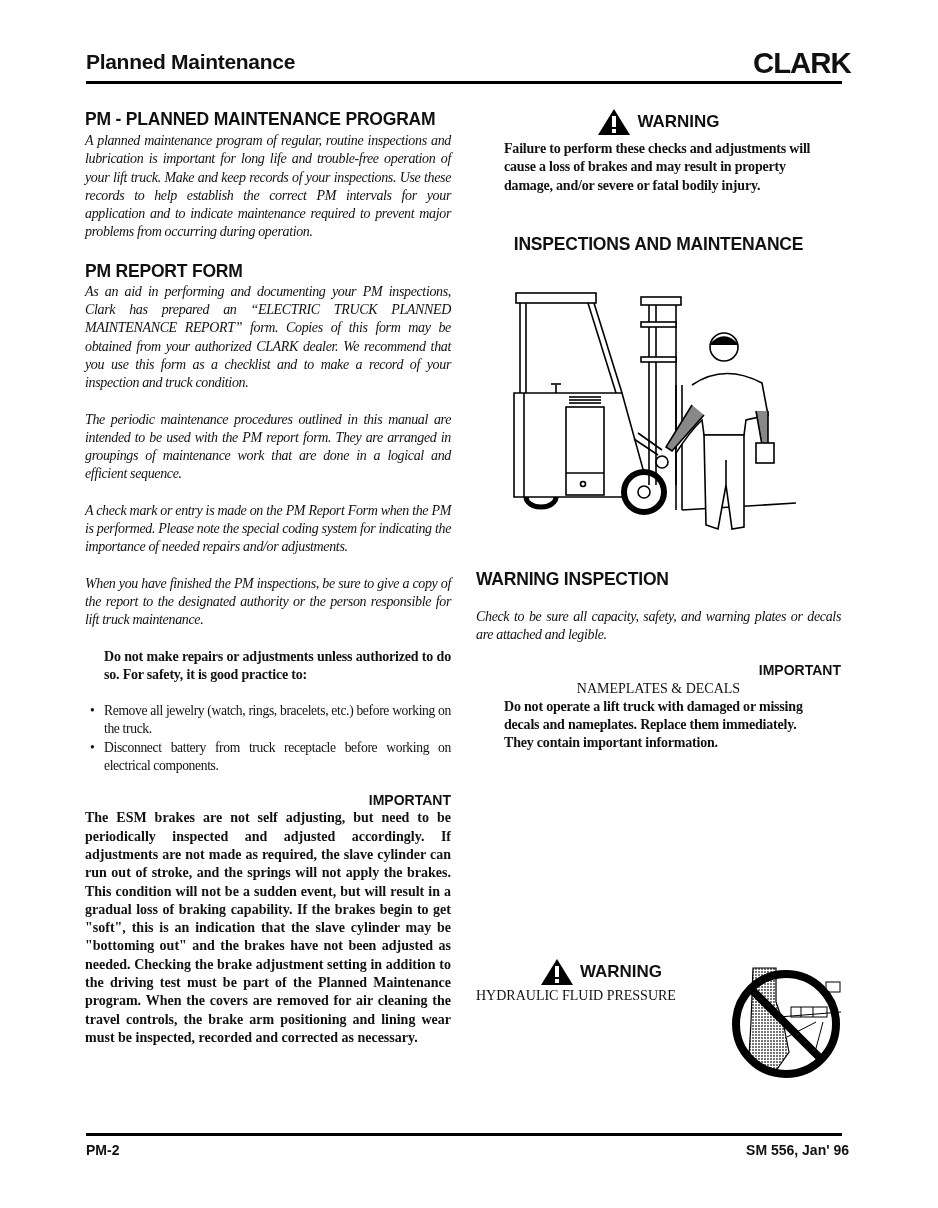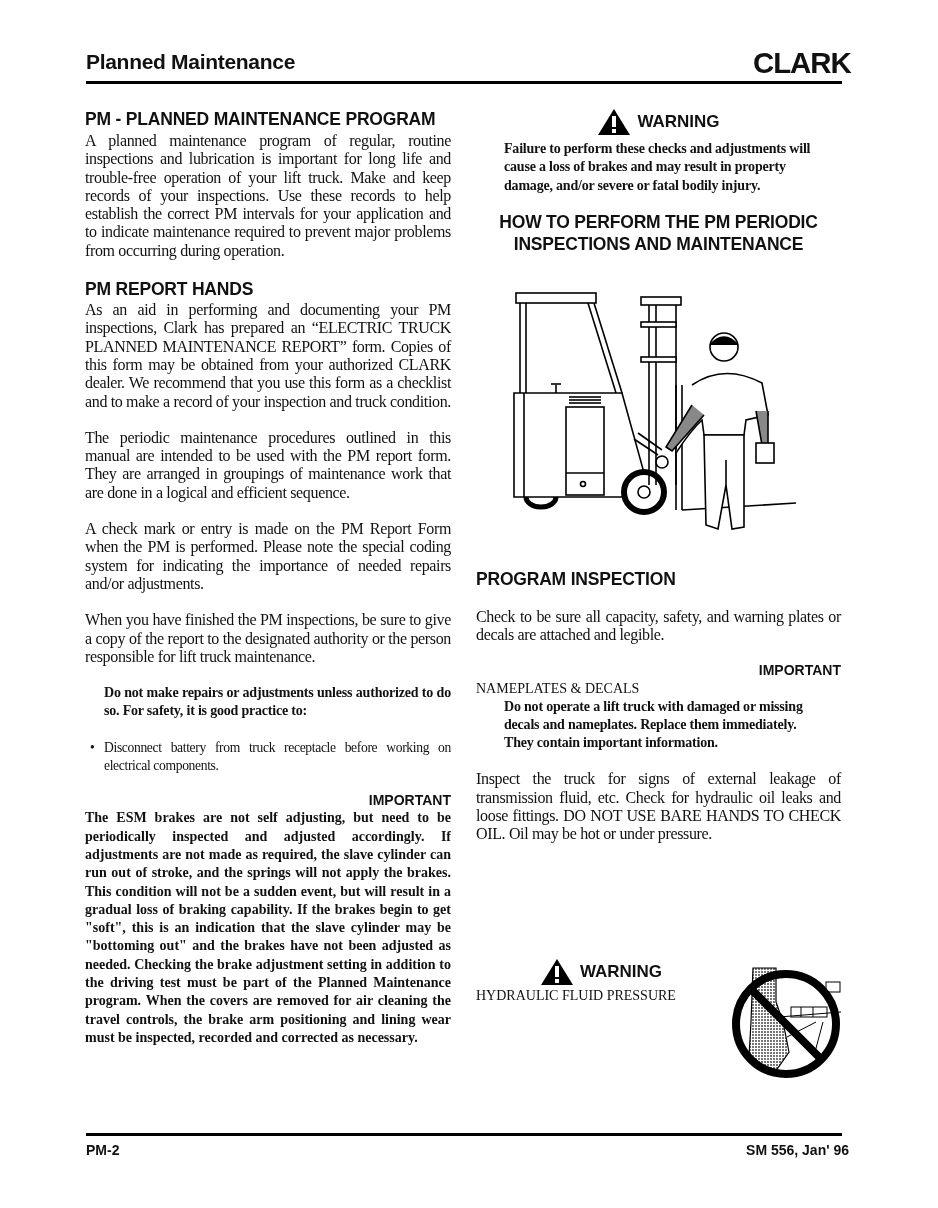--- a/index.html
+++ b/index.html
@@ -11,21 +11,21 @@
   .rule.top { left: 70px; top: 81px; width: 756px; }
   .rule.bottom { left: 70px; top: 1133px; width: 756px; }
   .foot-left { position: absolute; left: 70px; top: 1142px; font-family: "Liberation Sans", sans-serif; font-weight: bold; font-size: 14px; }
   .foot-right { position: absolute; right: 113px; top: 1142px; font-family: "Liberation Sans", sans-serif; font-weight: bold; font-size: 14px; }
 
   .col { position: absolute; }
   .col.left { left: 69px; top: 108px; width: 366px; }
   .col.right { left: 460px; top: 108px; width: 365px; }
 
   h2 { font-family: "Liberation Sans", sans-serif; font-weight: bold; font-size: 17.5px; margin: 0; line-height: 22px; letter-spacing: -0.2px; }
-  p.body { font-family: "Liberation Serif", serif; font-size: 16px; line-height: 18.3px; margin: 0; text-align: justify; letter-spacing: -0.35px; }
+  p.body { font-family: "Liberation Serif", serif; font-size: 14px; line-height: 18.3px; margin: 0; text-align: justify; letter-spacing: -0.35px; font-style: italic; }
   p.boldserif { font-family: "Liberation Serif", serif; font-weight: bold; font-size: 14px; line-height: 18.3px; margin: 0; text-align: justify; letter-spacing: -0.2px; }
   .center { text-align: center; }
   .imp-head { font-family: "Liberation Sans", sans-serif; font-weight: bold; font-size: 14px; text-align: right; line-height: 18px; }
 
   ul.bullets { list-style: none; margin: 0; padding: 0; }
   ul.bullets li { position: relative; padding-left: 19px; font-family: "Liberation Serif", serif; font-size: 13.6px; line-height: 18.3px; text-align: justify; letter-spacing: -0.35px; }
   ul.bullets li::before { content: "\2022"; position: absolute; left: 5px; top: 0; }
 
   .warn-row { display: flex; align-items: center; justify-content: center; gap: 6px; }
   .warn-label { font-family: "Liberation Sans", sans-serif; font-weight: bold; font-size: 17px; }
@@ -39,48 +39,49 @@
 <div class="page">
 
   <div class="hdr-title">Planned Maintenance</div>
   <div class="logo">CLARK</div>
   <div class="rule top"></div>
 
   <div class="col left">
     <h2>PM - PLANNED MAINTENANCE PROGRAM</h2>
     <p class="body" style="margin-top:2px;">A planned maintenance program of regular, routine inspections and lubrication is important for long life and trouble-free operation of your lift truck. Make and keep records of your inspections. Use these records to help establish the correct PM intervals for your application and to indicate maintenance required to prevent major problems from occurring during operation.</p>
 
-    <h2 style="margin-top:18px;">PM REPORT HANDS</h2>
+    <h2 style="margin-top:18px;">PM REPORT FORM</h2>
     <p class="body" style="margin-top:1px;">As an aid in performing and documenting your PM inspections, Clark has prepared an “ELECTRIC TRUCK PLANNED MAINTENANCE REPORT” form. Copies of this form may be obtained from your authorized CLARK dealer. We recommend that you use this form as a checklist and to make a record of your inspection and truck condition.</p>
     <p class="body" style="margin-top:18px;">The periodic maintenance procedures outlined in this manual are intended to be used with the PM report form. They are arranged in groupings of maintenance work that are done in a logical and efficient sequence.</p>
     <p class="body" style="margin-top:18px;">A check mark or entry is made on the PM Report Form when the PM is performed. Please note the special coding system for indicating the importance of needed repairs and/or adjustments.</p>
     <p class="body" style="margin-top:18px;">When you have finished the PM inspections, be sure to give a copy of the report to the designated authority or the person responsible for lift truck maintenance.</p>
 
     <p class="boldserif" style="margin-top:18px; padding-left:19px;">Do not make repairs or adjustments unless authorized to do so. For safety, it is good practice to:</p>
     <ul class="bullets" style="margin-top:18px;">
+      <li>Remove all jewelry (watch, rings, bracelets, etc.) before working on the truck.</li>
       <li>Disconnect battery from truck receptacle before working on electrical components.</li>
     </ul>
 
     <div class="imp-head" style="margin-top:16px;">IMPORTANT</div>
     <p class="boldserif" style="letter-spacing:0px;">The ESM brakes are not self adjusting, but need to be periodically inspected and adjusted accordingly. If adjustments are not made as required, the slave cylinder can run out of stroke, and the springs will not apply the brakes. This condition will not be a sudden event, but will result in a gradual loss of braking capability. If the brakes begin to get "soft", this is an indication that the slave cylinder may be "bottoming out" and the brakes have not been adjusted as needed. Checking the brake adjustment setting in addition to the driving test must be part of the Planned Maintenance program. When the covers are removed for air cleaning the travel controls, the brake arm positioning and lining wear must be inspected, recorded and corrected as necessary.</p>
   </div>
 
   <div class="col right">
     <div class="warn-row">
       <svg class="tri" viewBox="0 0 34 28">
         <polygon points="17,1 33,27 1,27" fill="#000"></polygon>
         <rect x="15" y="8" width="4" height="11" fill="#fff"></rect>
         <rect x="15" y="21" width="4" height="4" fill="#fff"></rect>
       </svg>
       <span class="warn-label">WARNING</span>
     </div>
     <p class="boldserif" style="margin:4px 24px 0 28px; text-align:left;">Failure to perform these checks and adjustments will cause a loss of brakes and may result in property damage, and/or severe or fatal bodily injury.</p>
 
     <h2 class="center" style="margin-top:16px;">
-      <span>HOW TO PERFORM THE PM PERIODIC</span><br>
+      <br>
       <span>INSPECTIONS AND MAINTENANCE</span>
     </h2>
   </div>
 
   <svg class="illus" style="left:490px; top:285px;" width="290" height="250" viewBox="0 0 290 250" fill="none" stroke="#000" stroke-width="1.6">
 
     <rect x="10" y="8" width="80" height="10" fill="#fff"></rect>
     <line x1="14" y1="18" x2="14" y2="108"></line>
     <line x1="20" y1="18" x2="20" y2="108"></line>
     <line x1="82" y1="18" x2="110" y2="108"></line>
@@ -124,28 +125,27 @@
     <path d="M204 60 Q218 44 232 60" fill="#000"></path>
     <path d="M186 100 Q218 78 256 98 L262 130 L240 135 L238 150 H198 L196 135 Q185 145 170 168" fill="#fff"></path>
     <path d="M186 120 L160 162 L166 166 L198 130" fill="#888" stroke="#000"></path>
     <path d="M250 126 L256 160 L262 160 L262 126" fill="#888"></path>
     <rect x="250" y="158" width="18" height="20" fill="#fff"></rect>
     <path d="M198 150 L200 240 L212 244 L220 200 L226 244 L238 242 L238 150 Z" fill="#fff"></path>
     <line x1="220" y1="175" x2="220" y2="200"></line>
   </svg>
 
   <div class="col right" style="top:568px;">
-    <h2>PROGRAM INSPECTION</h2>
+    <h2>WARNING INSPECTION</h2>
     <p class="body" style="margin-top:18px;">Check to be sure all capacity, safety, and warning plates or decals are attached and legible.</p>
 
     <div class="imp-head" style="margin-top:16px;">IMPORTANT</div>
-    <div style="font-family:'Liberation Serif',serif; font-size:14px; text-align:left; line-height:19px;">NAMEPLATES &amp; DECALS</div>
+    <div style="font-family:'Liberation Serif',serif; font-size:14px; text-align:center; line-height:19px;">NAMEPLATES &amp; DECALS</div>
     <p class="boldserif" style="margin:0 20px 0 28px; text-align:left;">Do not operate a lift truck with damaged or missing decals and nameplates. Replace them immediately. They contain important information.</p>
 
-    <p class="body" style="margin-top:18px;">Inspect the truck for signs of external leakage of transmission fluid, etc. Check for hydraulic oil leaks and loose fittings. DO NOT USE BARE HANDS TO CHECK OIL. Oil may be hot or under pressure.</p>
   </div>
 
   <div class="col" style="left:460px; top:958px; width:250px;">
     <div class="warn-row">
       <svg class="tri" viewBox="0 0 34 28">
         <polygon points="17,1 33,27 1,27" fill="#000"></polygon>
         <rect x="15" y="8" width="4" height="11" fill="#fff"></rect>
         <rect x="15" y="21" width="4" height="4" fill="#fff"></rect>
       </svg>
       <span class="warn-label">WARNING</span>

